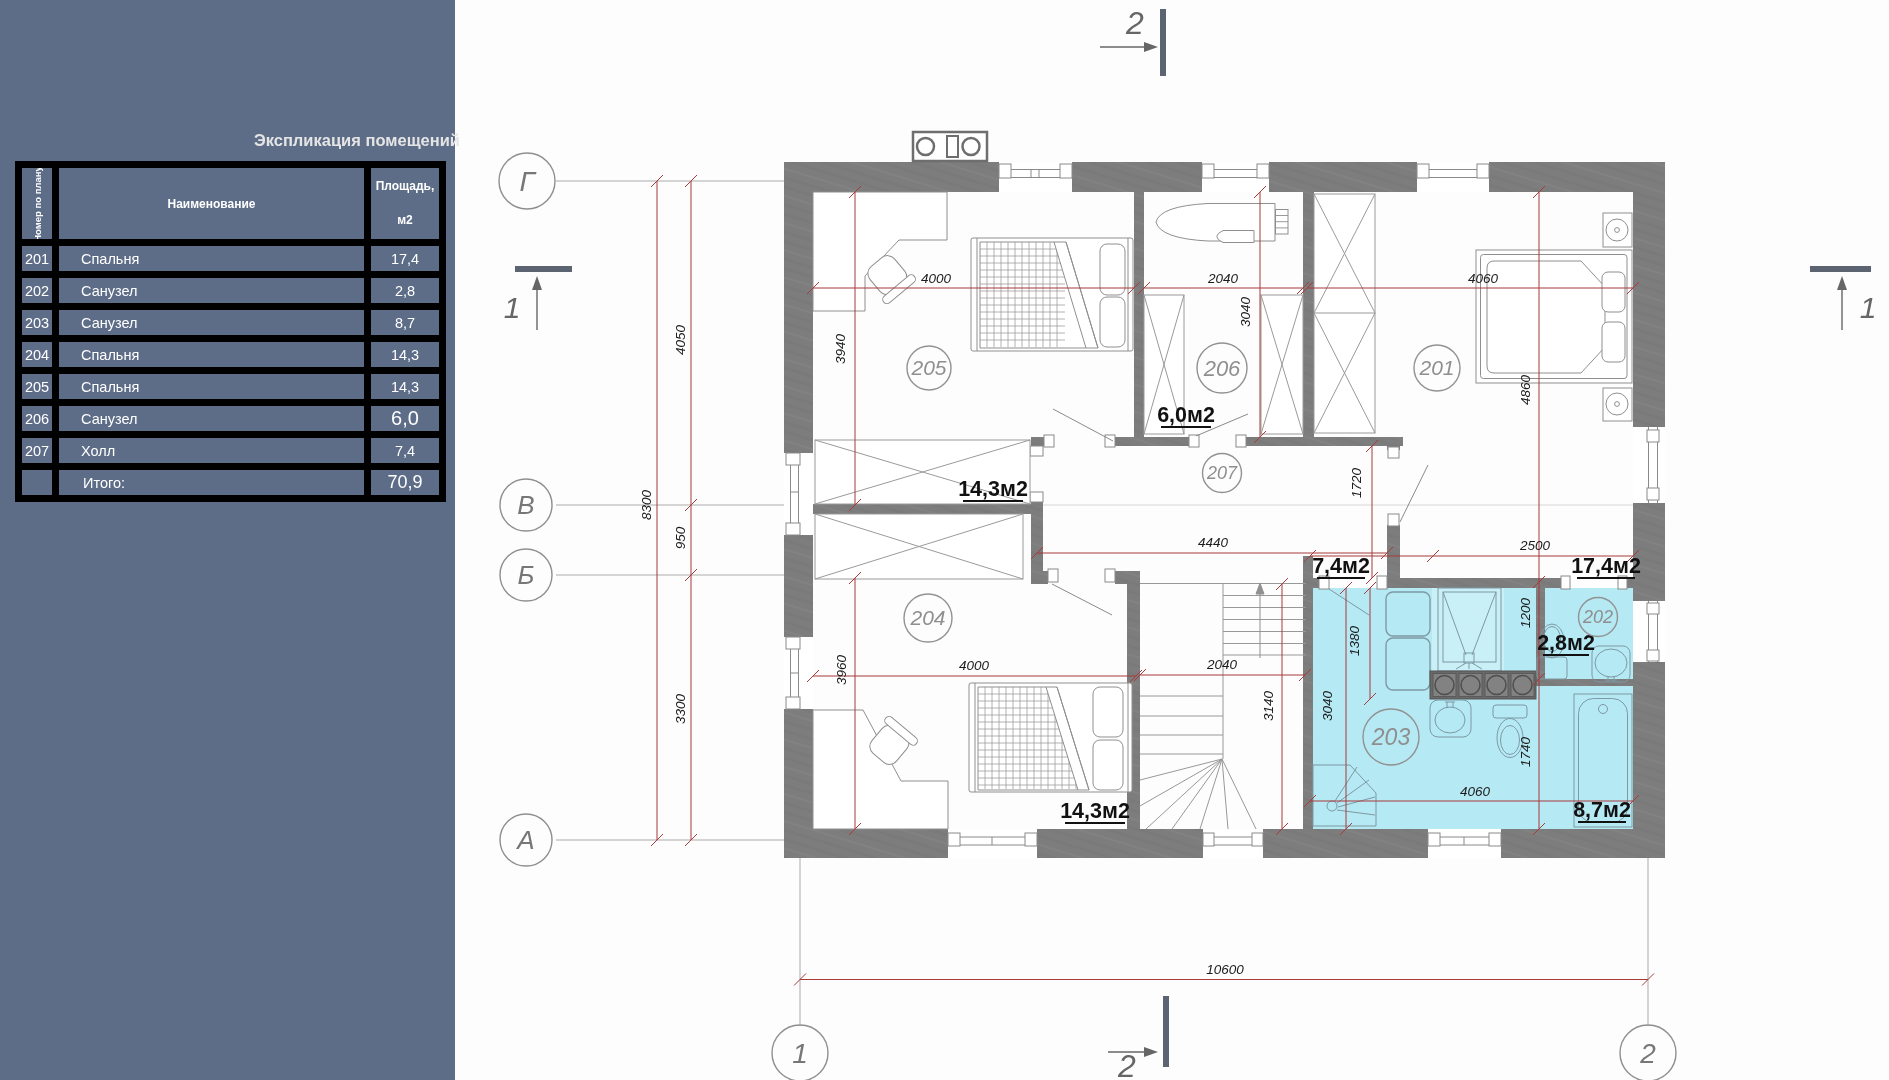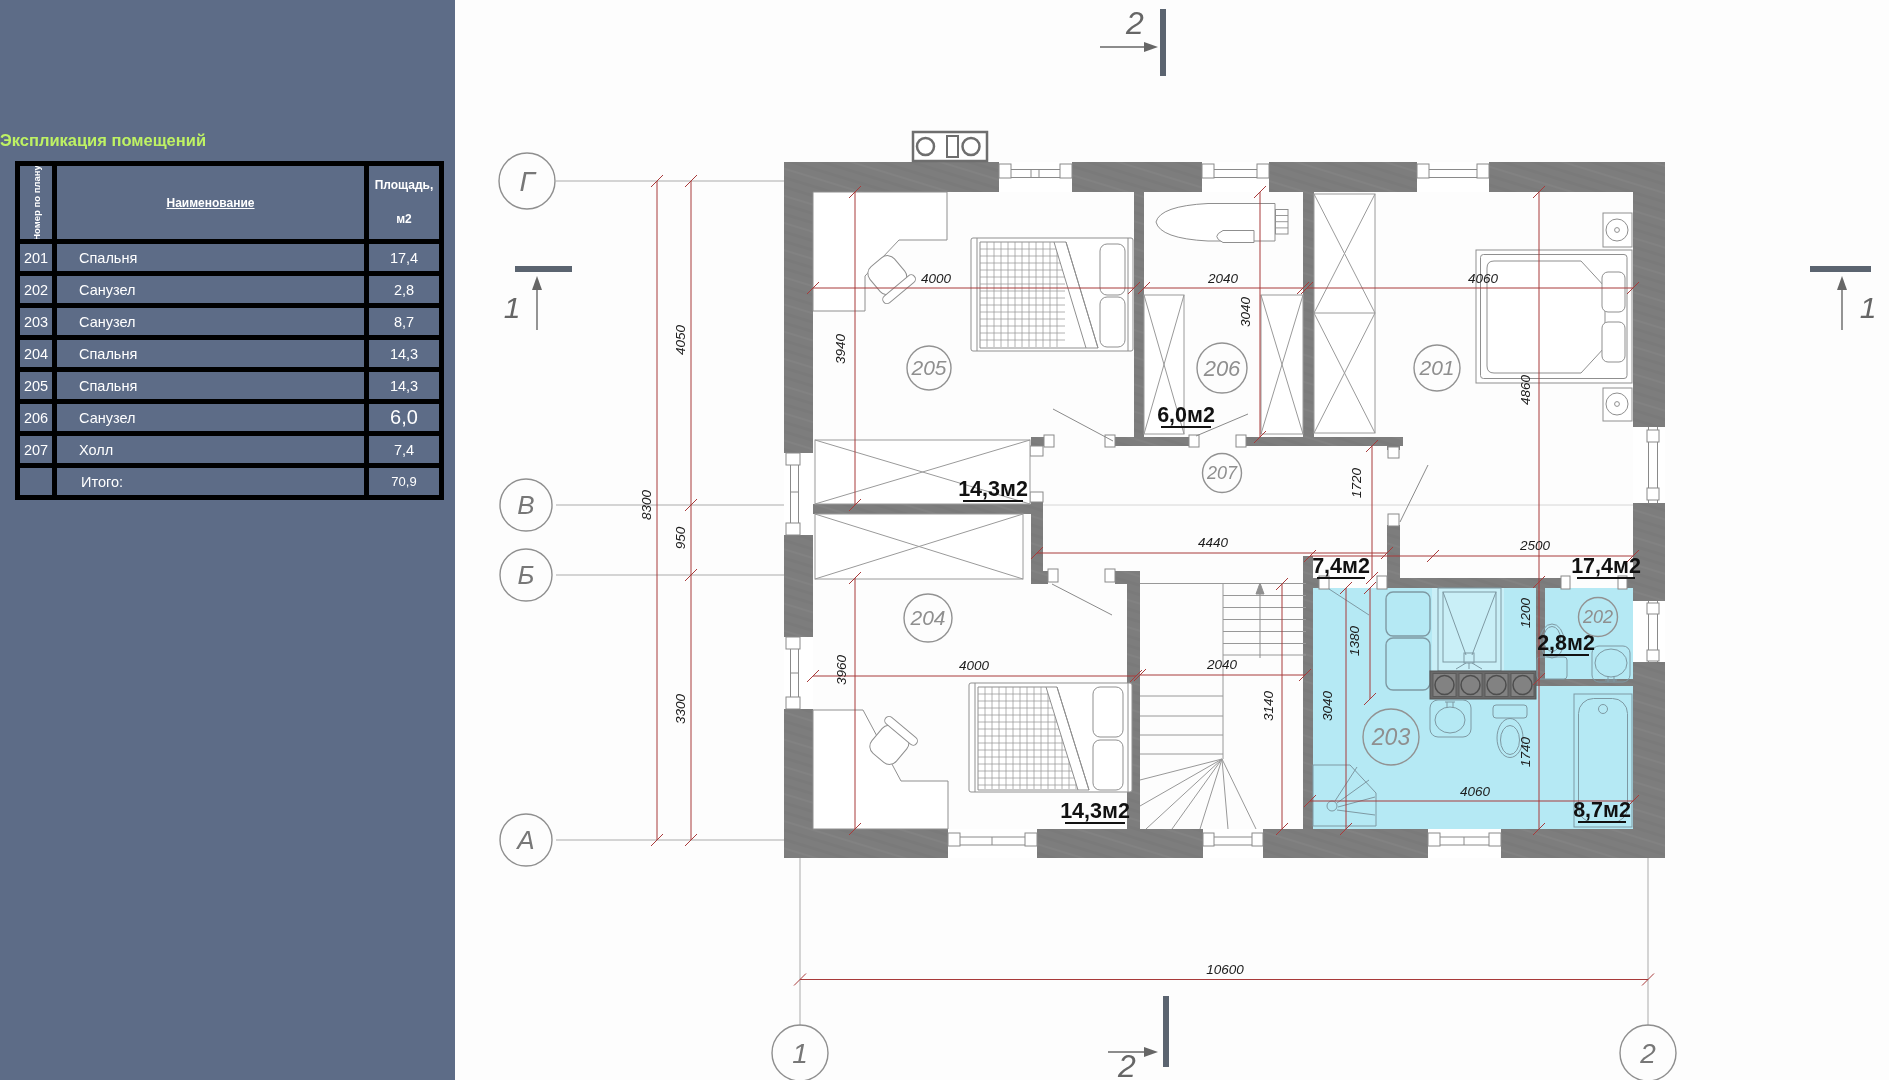--- a/index.html
+++ b/index.html
@@ -1,21 +1,21 @@
 <!DOCTYPE html>
 <html><head>
 <meta charset="utf-8">
 <style>
 html,body{margin:0;padding:0;background:#ffffff;font-family:"Liberation Sans",sans-serif;}
 #page{position:relative;width:1889px;height:1080px;overflow:hidden;background:#fdfdfd;}
 #plan{position:absolute;left:0;top:0;}
 #panel{position:absolute;left:0;top:0;width:455px;height:1080px;background:#5d6c87;}
-#ptitle{position:absolute;left:0;top:131px;width:460px;text-align:left;color:#bef264;font-weight:bold;font-size:16.5px;}
+#ptitle{position:absolute;left:0;top:131px;width:460px;text-align:right;color:#e5e5e5;font-weight:bold;font-size:16.5px;}
 table.ex{position:absolute;left:15px;top:161px;border-collapse:collapse;table-layout:fixed;color:#fff;}
-table.ex td{border:5px solid #000000;padding:0;overflow:hidden;}
+table.ex td{border:7px solid #000000;padding:0;overflow:hidden;}
 </style>
 </head>
 <body>
 <div id="page">
 
 <svg id="plan" width="1889" height="1080" viewBox="0 0 1889 1080">
 <defs>
 <pattern id="wt" width="26" height="26" patternUnits="userSpaceOnUse" patternTransform="rotate(17)">
 <rect width="26" height="26" fill="#7d7d7d"></rect>
 <rect width="26" height="3" y="0" fill="#7a7a7a"></rect>
@@ -559,21 +559,21 @@
 <colgroup>
           <col style="width:37px">
           <col style="width:312px">
           <col style="width:75px">
         </colgroup>
 <tbody>
           <tr style="height:78px">
 <td style="position:relative;">
               <div style="position:absolute;left:50%;top:50%;transform:translate(-50%,-50%) rotate(-90deg);font-weight:bold;font-size:9.5px;white-space:nowrap;">Номер по плану</div>
             </td>
-<td style="text-align:center;font-weight:bold;font-size:12px;text-decoration:underline;">Наименование</td>
+<td style="text-align:center;font-weight:bold;font-size:12px;">Наименование</td>
 <td style="text-align:center;font-weight:bold;font-size:12px;line-height:2.8;">Площадь,<br>м2</td>
 </tr>
 <tr style="height:32px">
             <td style="text-align:center;font-size:14.5px;">201</td>
             <td style="padding-left:22px;font-size:14.5px;">Спальня</td>
             <td style="text-align:center;font-size:14.5px;margin-left:28px;">17,4</td>
           </tr>
 <tr style="height:32px">
             <td style="text-align:center;font-size:14.5px;">202</td>
             <td style="padding-left:22px;font-size:14.5px;">Санузел</td>
@@ -600,18 +600,18 @@
             <td style="text-align:center;font-size:20px;">6,0</td>
           </tr>
 <tr style="height:32px">
             <td style="text-align:center;font-size:14.5px;">207</td>
             <td style="padding-left:22px;font-size:14.5px;">Холл</td>
             <td style="text-align:center;font-size:14.5px;">7,4</td>
           </tr>
 <tr style="height:32px">
             <td></td>
             <td style="padding-left:24px;font-size:14.5px;">Итого:</td>
-            <td style="text-align:center;font-size:13px;">70,9</td>
+            <td style="text-align:center;font-size:18px;">70,9</td>
           </tr>
 </tbody>
       </table>
 </div>
 </div>
 
 </body></html>

